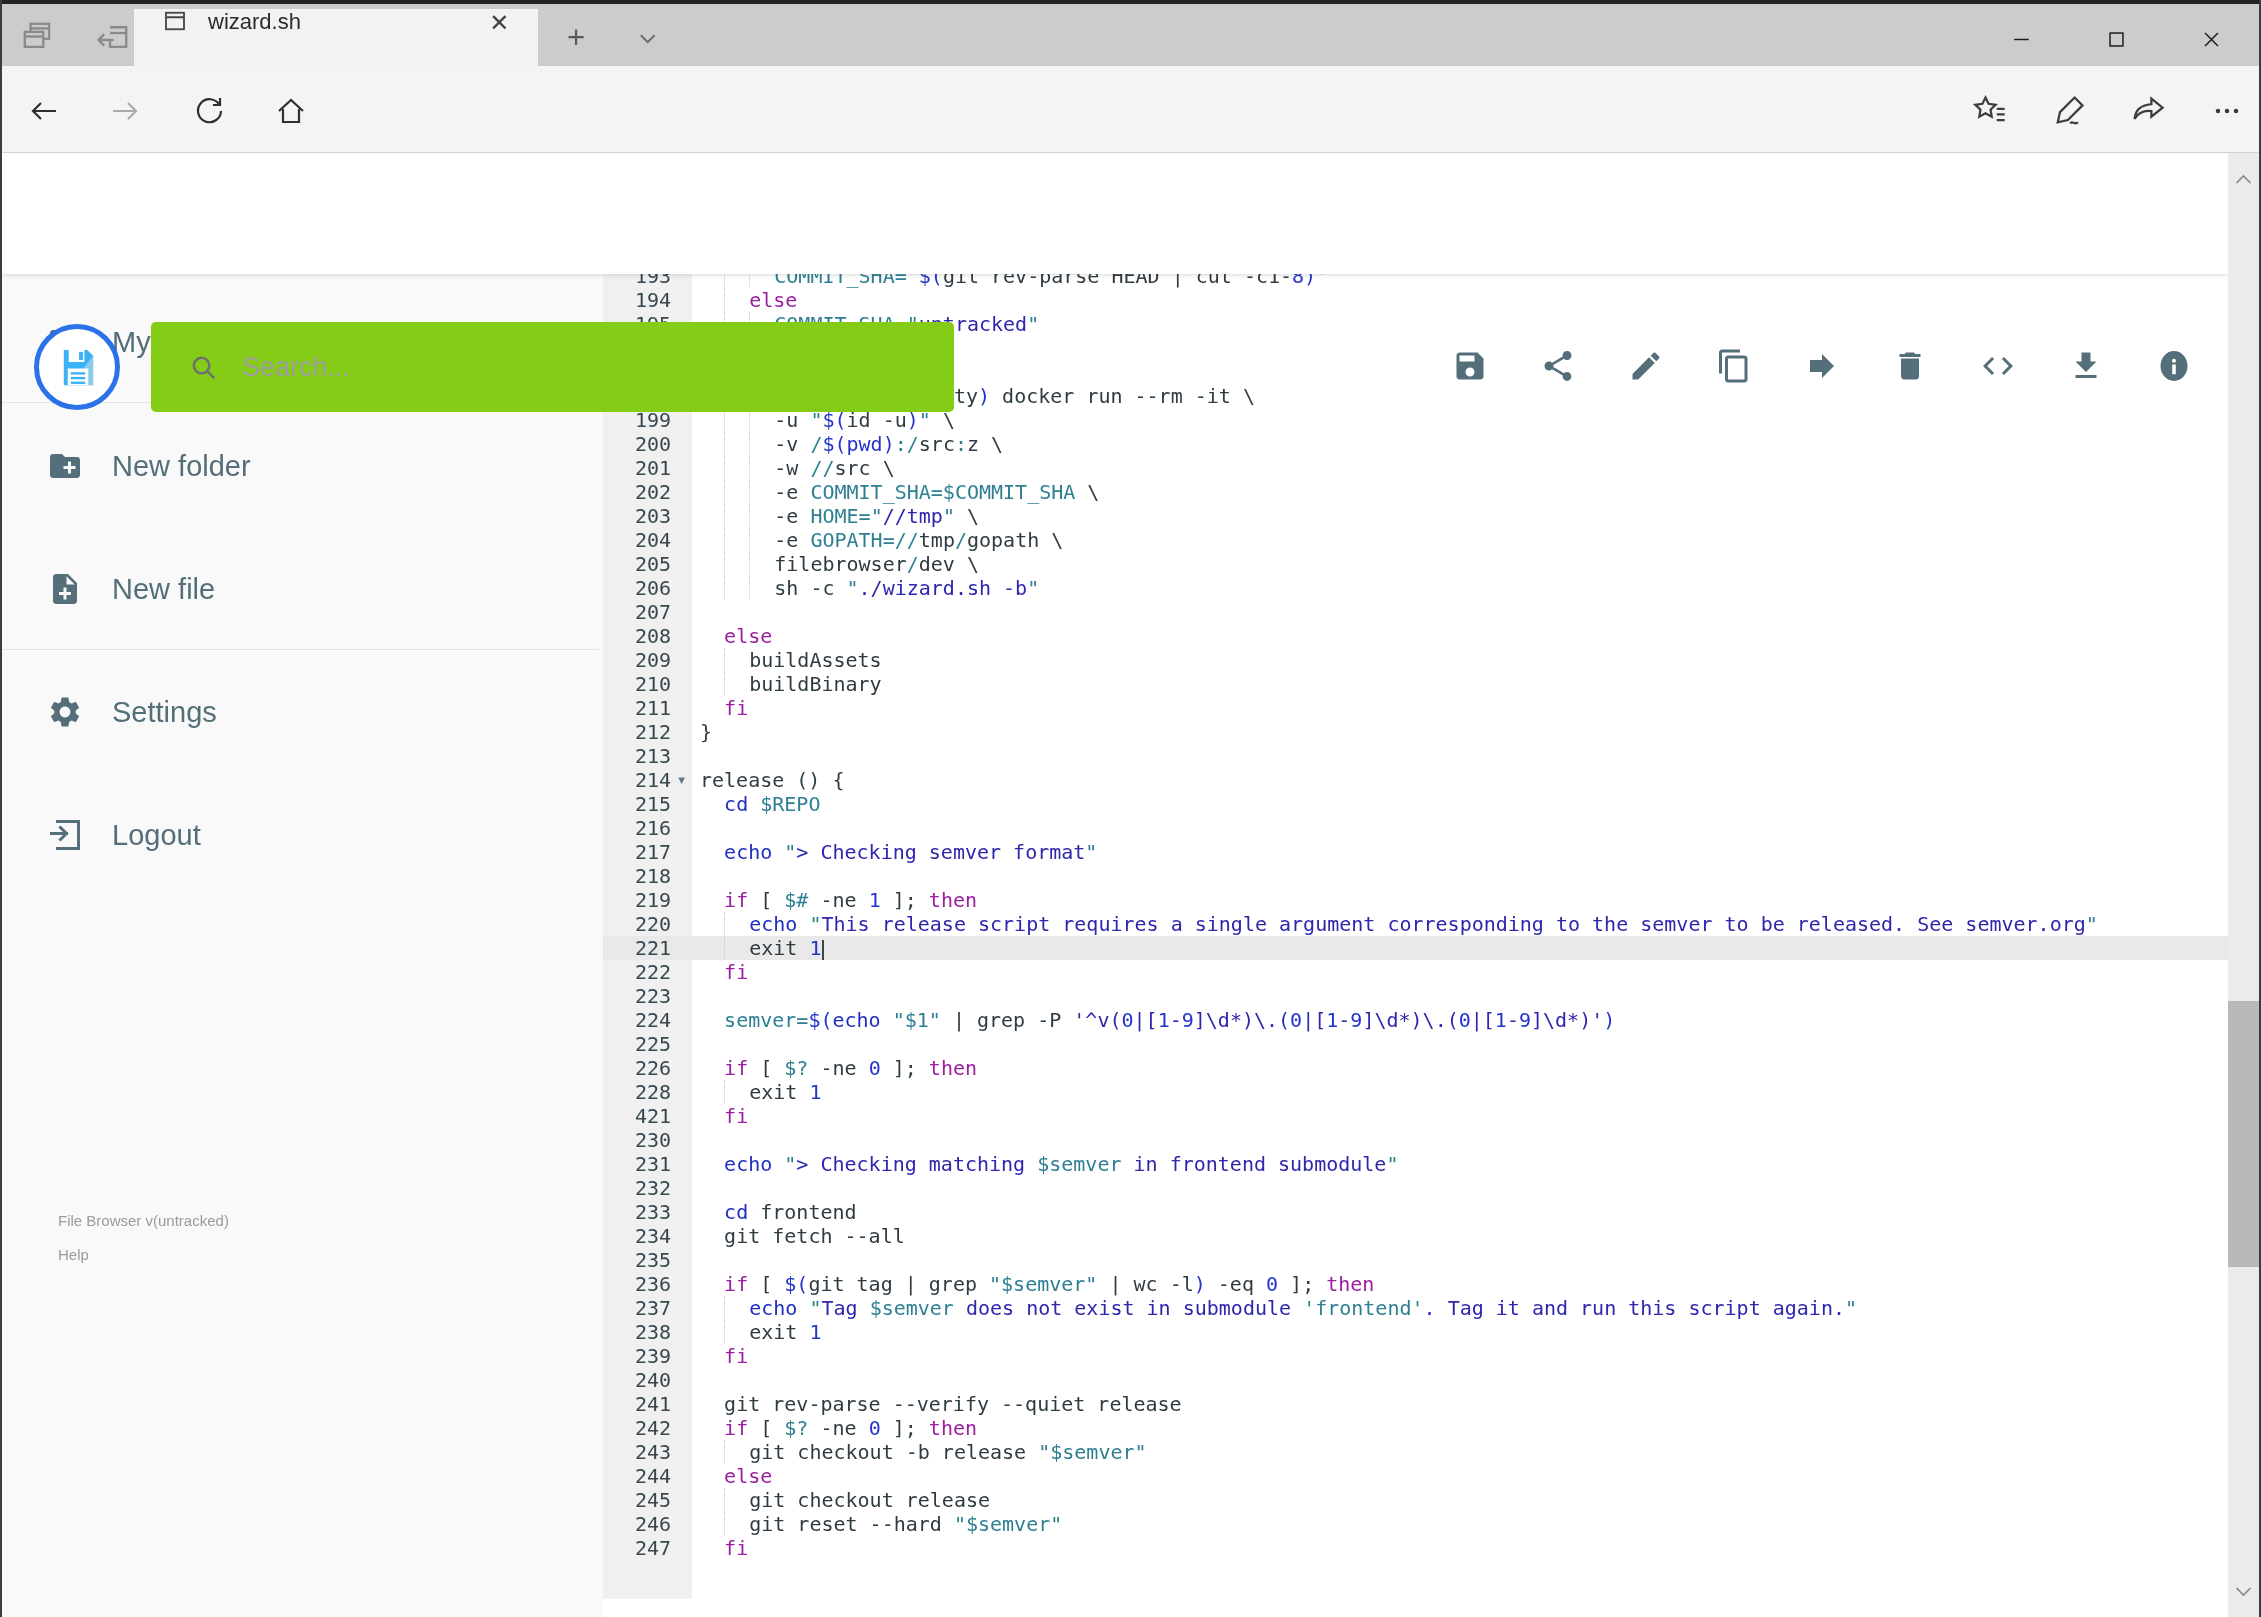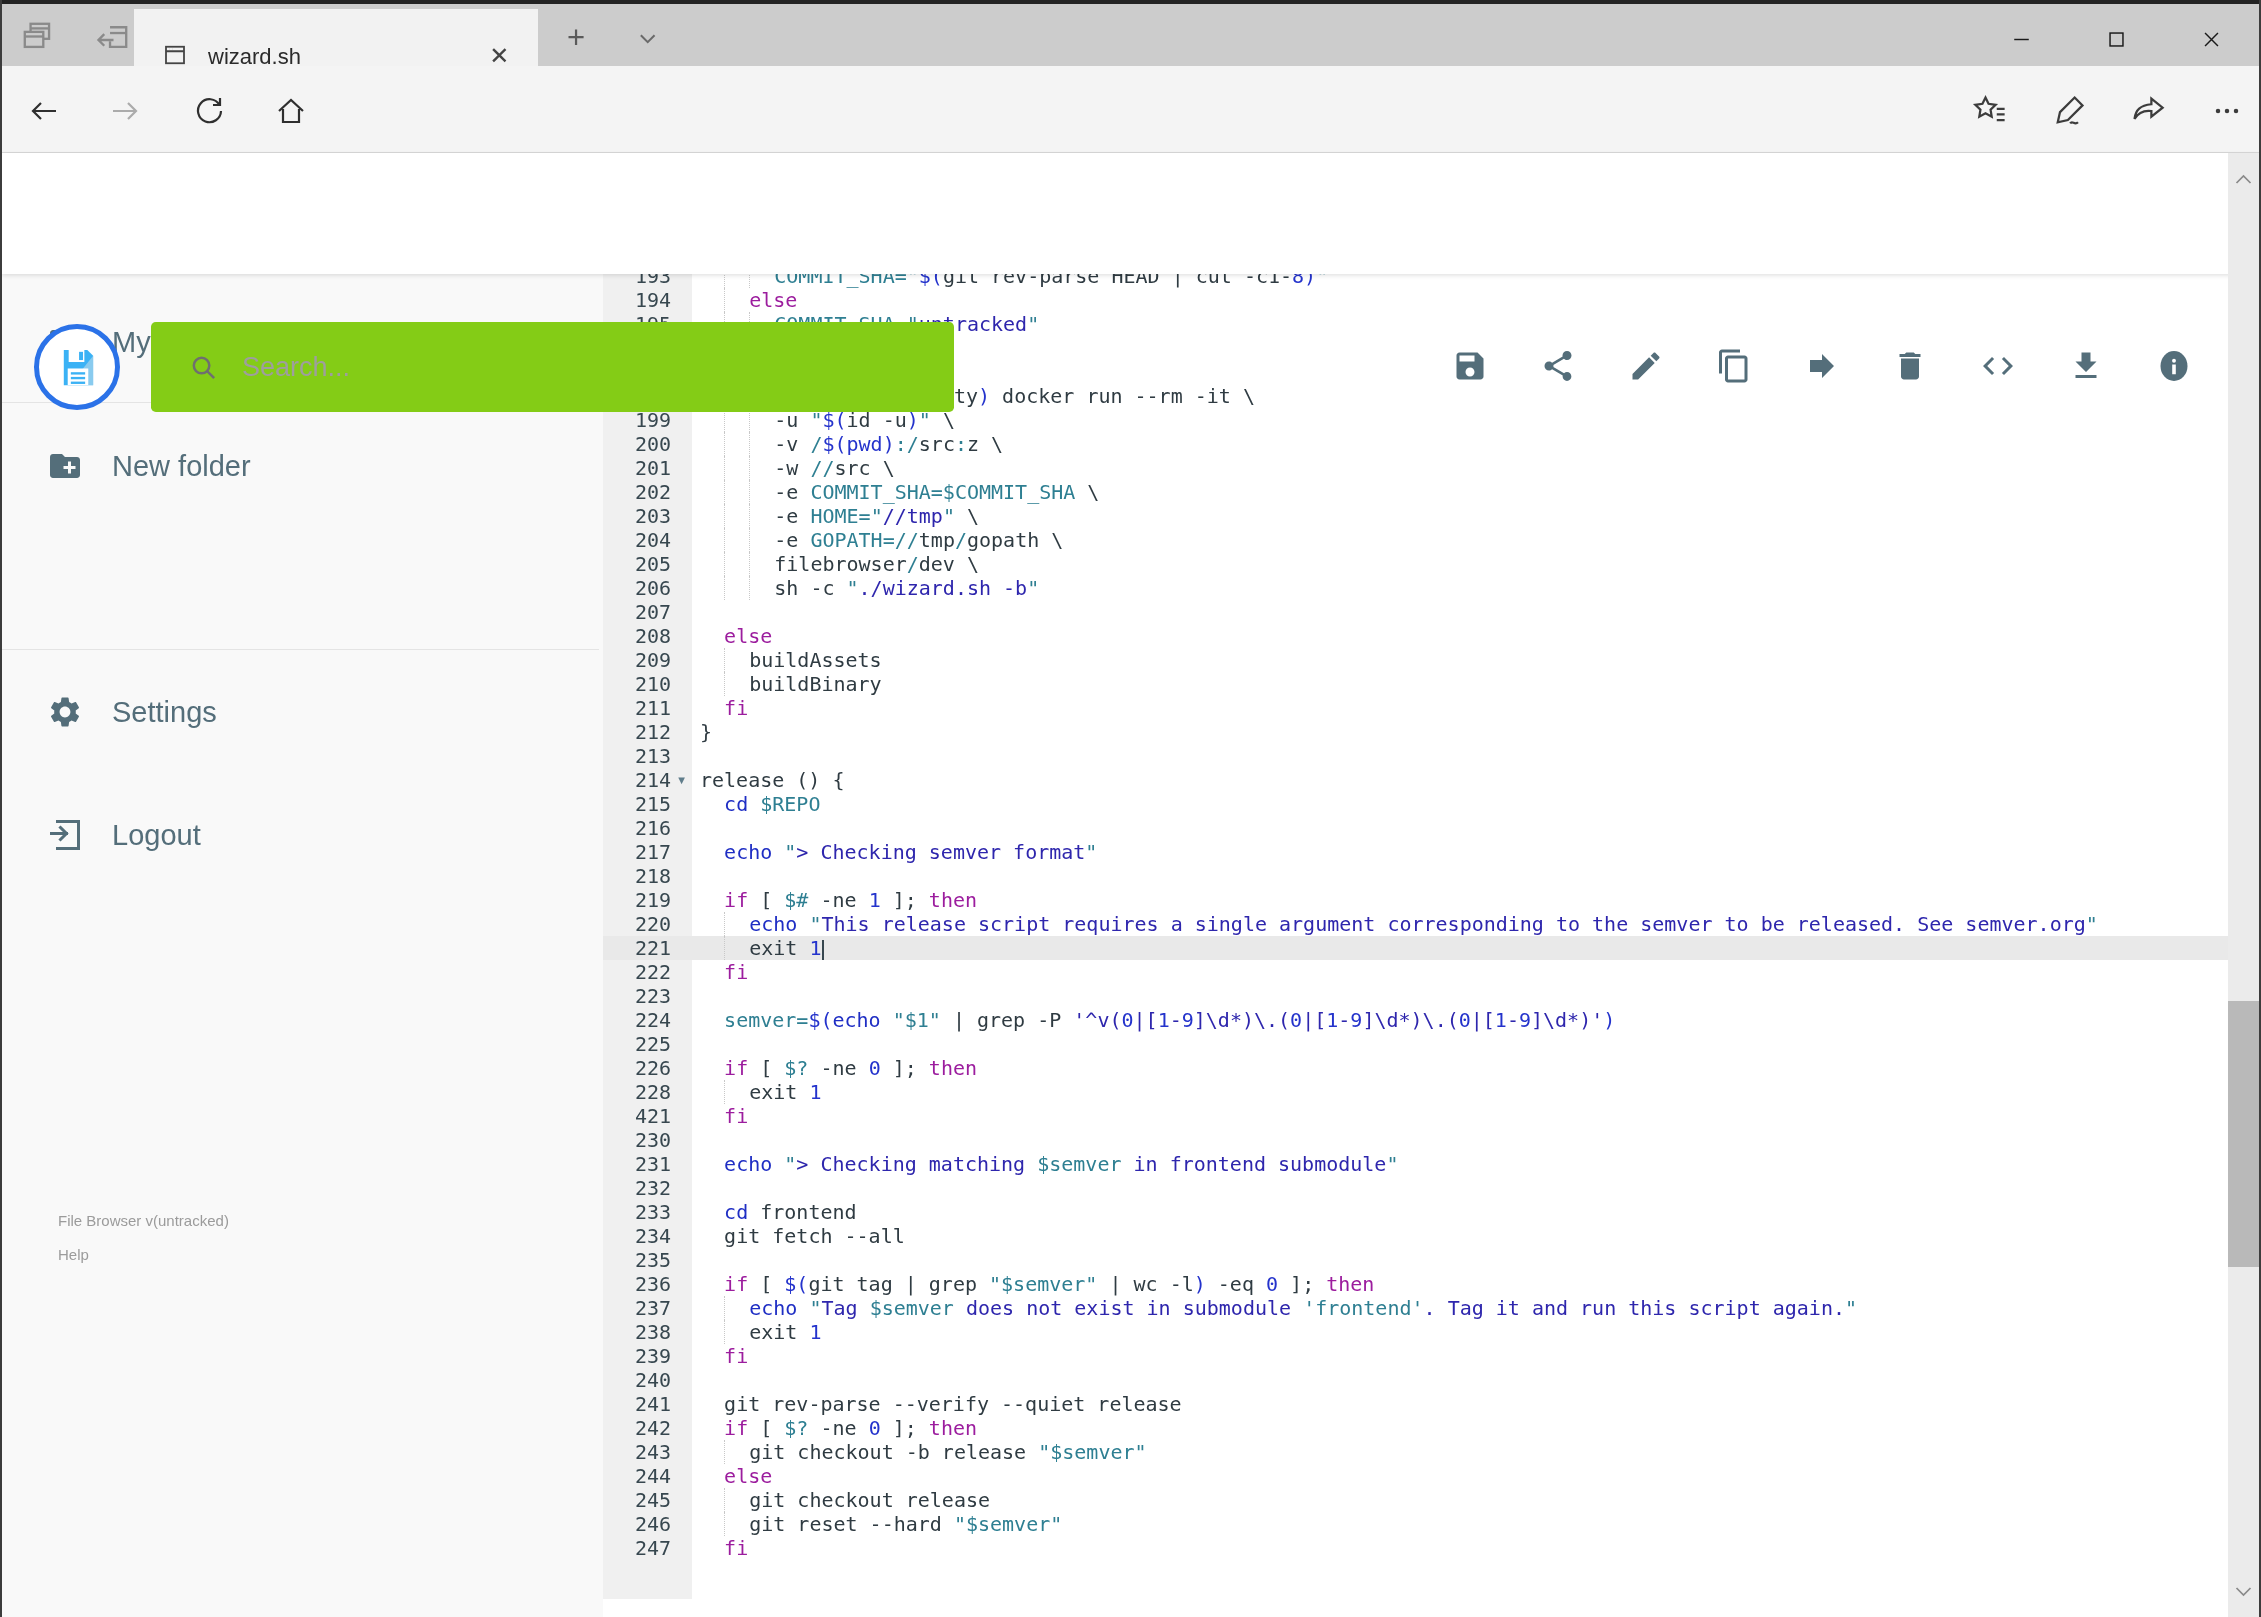--- a/index.html
+++ b/index.html
@@ -2,21 +2,21 @@
 <html style="font-size:13px"><head>
 <meta charset="utf-8">
 <style>
   html,body{margin:0;padding:0;background:#555;}
   .win{position:relative;width:2261px;height:1617px;overflow:hidden;background:#fff;
        font-family:"Liberation Sans",sans-serif;border-left:2.4px solid #3c3c3c;border-right:2.4px solid #3c3c3c;box-sizing:border-box;}
   
   .tabbar{position:absolute;left:0;top:0;width:100%;height:66px;background:#cccccc;border-top:4.8px solid #232323;box-sizing:border-box;}
   .tabbar-icons{position:absolute;left:14.5px;top:11.3px;display:flex;gap:34px;}
   .tb-ic{width:42px;height:42px;display:flex;align-items:center;justify-content:center;}
-  .tab{position:absolute;left:132px;top:4.8px;width:404px;height:61px;background:#f2f2f2;display:flex;align-items:flex-end;}
+  .tab{position:absolute;left:132px;top:4.8px;width:404px;height:61px;background:#f2f2f2;display:flex;align-items:flex-start;}
   .tab-fav{margin-left:29px;}
   .tab-title{margin-left:21px;font-size:22px;color:#2b2b2b;flex:1;}
   .tab-close{margin-right:22.6px;font-size:24px;color:#444;width:32px;text-align:center;cursor:default;}
   .newtab{position:absolute;left:554px;top:16px;width:40px;height:37px;color:#5a5a5a;font-size:31px;text-align:center;line-height:36px;}
   .tablist{position:absolute;left:626px;top:16px;width:40px;height:37px;display:flex;align-items:center;justify-content:center;}
   .wincontrols{position:absolute;right:0;top:4.8px;height:61px;display:flex;}
   .winbtn{width:95px;height:61px;display:flex;align-items:center;justify-content:center;}
   
   .navbar{position:absolute;left:0;top:66px;width:100%;height:87px;background:#f4f4f4;border-bottom:0.8px solid #d8d8d8;box-sizing:border-box;}
   .nav-ic{position:absolute;top:29px;width:32px;height:32px;}
@@ -254,20 +254,26 @@
         </svg>
       <span class="sb-label">My files</span>
     </div>
     <div class="sb-div" style="top:128px"></div>
     <div class="sb-item" style="top:153px">
       <svg width="36" height="36" viewBox="0 0 24 24" fill="#546e7a">
           <path d="M20 6h-8l-2-2H4c-1.11 0-1.99.89-1.99 2L2 18c0 1.11.89 2 2 2h16c1.11 0 2-.89 2-2V8c0-1.11-.89-2-2-2zm-1 8h-3v3h-2v-3h-3v-2h3V9h2v3h3v2z"></path>
         </svg>
       <span class="sb-label">New folder</span>
     </div>
+    <div class="sb-item" style="top:276px">
+      <svg width="36" height="36" viewBox="0 0 24 24" fill="#546e7a">
+          <path d="M14 2H6c-1.1 0-1.99.9-1.99 2L4 20c0 1.1.89 2 2 2h12c1.1 0 2-.9 2-2V8l-6-6zm2 14h-3v3h-2v-3H8v-2h3v-3h2v3h3v2zm-3-7V3.5L18.5 9H13z"></path>
+        </svg>
+      <span class="sb-label">New file</span>
+    </div>
     <div class="sb-div" style="top:375px"></div>
     <div class="sb-item" style="top:399px">
       <svg width="36" height="36" viewBox="0 0 24 24" fill="#546e7a">
           <path d="M19.14 12.94c.04-.3.06-.61.06-.94 0-.32-.02-.64-.07-.94l2.03-1.58c.18-.14.23-.41.12-.61l-1.92-3.32c-.12-.22-.37-.29-.59-.22l-2.39.96c-.5-.38-1.03-.7-1.62-.94l-.36-2.54c-.04-.24-.24-.41-.48-.41h-3.84c-.24 0-.43.17-.47.41l-.36 2.54c-.59.24-1.13.57-1.62.94l-2.39-.96c-.22-.08-.47 0-.59.22L2.74 8.87c-.12.21-.08.47.12.61l2.03 1.58c-.05.3-.09.63-.09.94s.02.64.07.94l-2.03 1.58c-.18.14-.23.41-.12.61l1.92 3.32c.12.22.37.29.59.22l2.39-.96c.5.38 1.03.7 1.62.94l.36 2.54c.05.24.24.41.48.41h3.84c.24 0 .44-.17.47-.41l.36-2.54c.59-.24 1.13-.56 1.62-.94l2.39.96c.22.08.47 0 .59-.22l1.92-3.32c.12-.22.07-.47-.12-.61l-2.01-1.58zM12 15.6c-1.98 0-3.6-1.62-3.6-3.6s1.62-3.6 3.6-3.6 3.6 1.62 3.6 3.6-1.62 3.6-3.6 3.6z"></path>
         </svg>
       <span class="sb-label">Settings</span>
     </div>
     <div class="sb-item" style="top:522px">
       <svg width="36" height="36" viewBox="0 0 24 24" fill="none" stroke="#546e7a" stroke-width="2">
           <path d="M13 11H3M9 7l4 4-4 4" stroke-linecap="square"></path>

